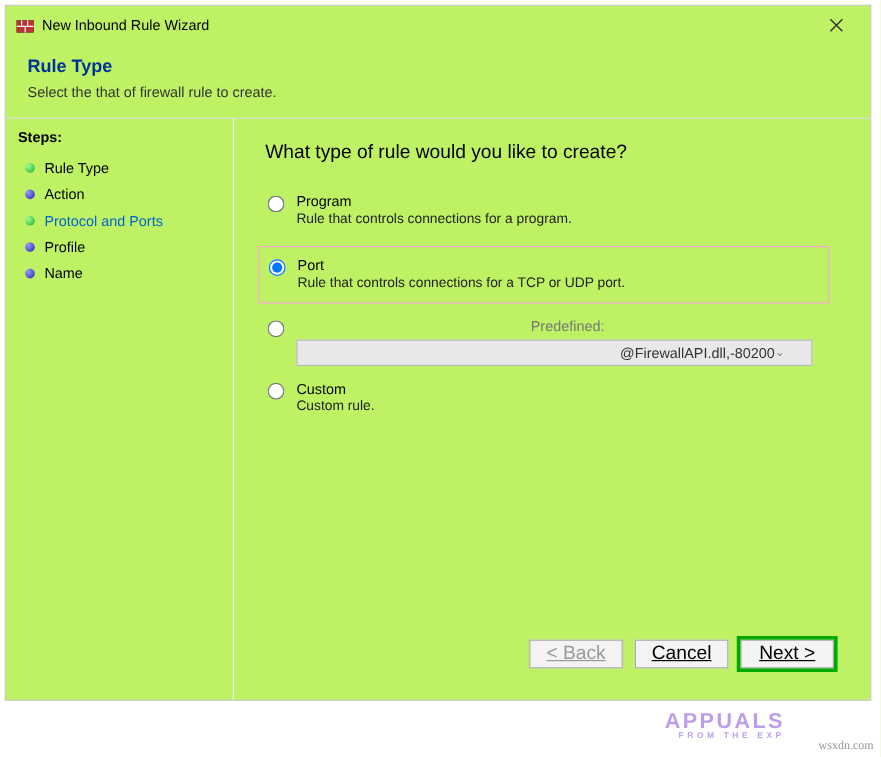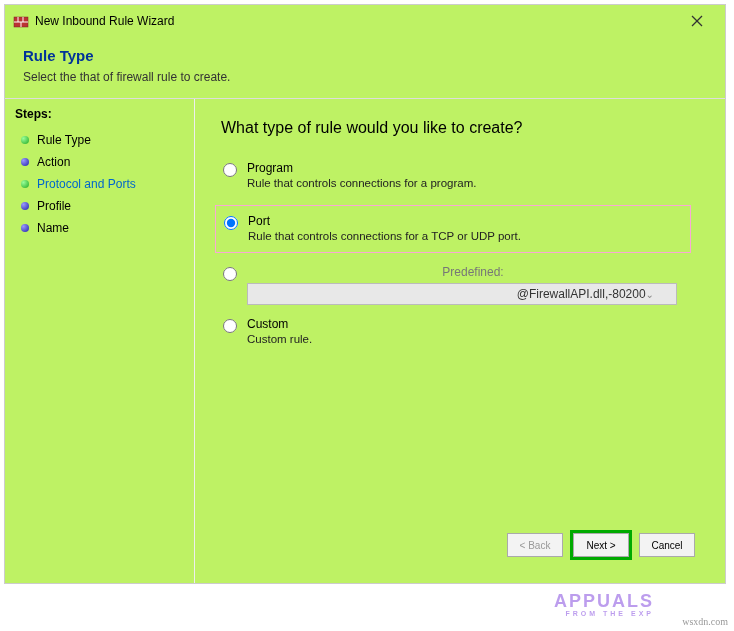--- a/index.html
+++ b/index.html
@@ -152,29 +152,30 @@
     .predef-select .chev { color: #888; font-size: 10px; }
     .opt.disabled .opt-label { color: #777; text-align: center; }
     .footer {
       margin-top: auto;
       display: flex;
       justify-content: flex-end;
       gap: 10px;
       padding: 16px 4px 16px 0;
     }
     .btn {
-      width: 56px;
+      width: 78px;
       height: 24px;
       border: 1px solid #aaa;
       background: #f3f3f3;
-      font-size: 10px;
+      font-size: 16px;
       cursor: pointer;
       display: flex;
       align-items: center;
       justify-content: center;
+      text-decoration: underline;
     }
     .btn:disabled {
       color: #999;
       cursor: default;
     }
     .btn-hl {
       outline: 3px solid #0a0;
     }
     .watermark {
       position: absolute;
@@ -295,22 +296,22 @@
           <div class="opt-body">
             <div class="opt-label">Custom</div>
             <div class="opt-desc">Custom rule.</div>
           </div>
         </div>
 
       </div>
 
       <div class="footer">
         <button class="btn" disabled="">&lt; Back</button>
+        <button class="btn">Cancel</button>
         <button class="btn btn-hl">Next &gt;</button>
-        <button class="btn">Cancel</button>
       </div>
     </div>
   </div>
 </div>
 
 <div class="watermark-logo">
   <span>APPUALS</span>
   <span class="sub">FROM   THE   EXP</span>
 </div>
 <div class="watermark">wsxdn.com</div>

